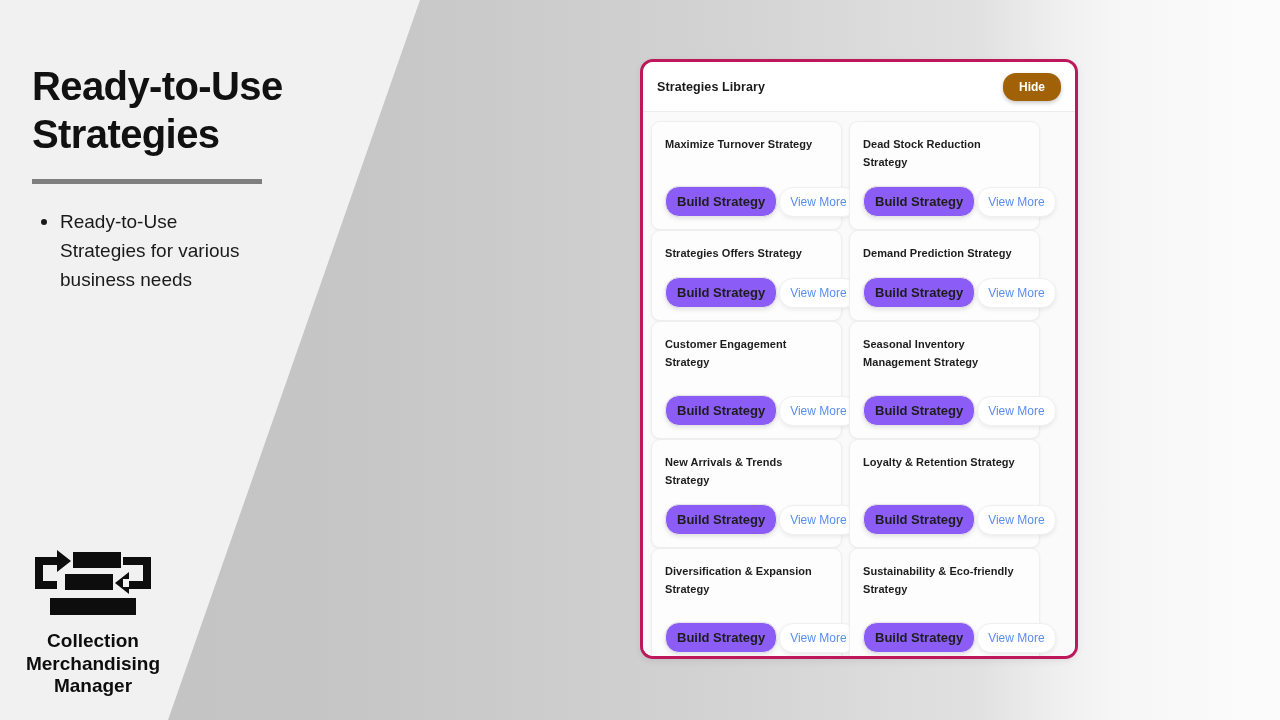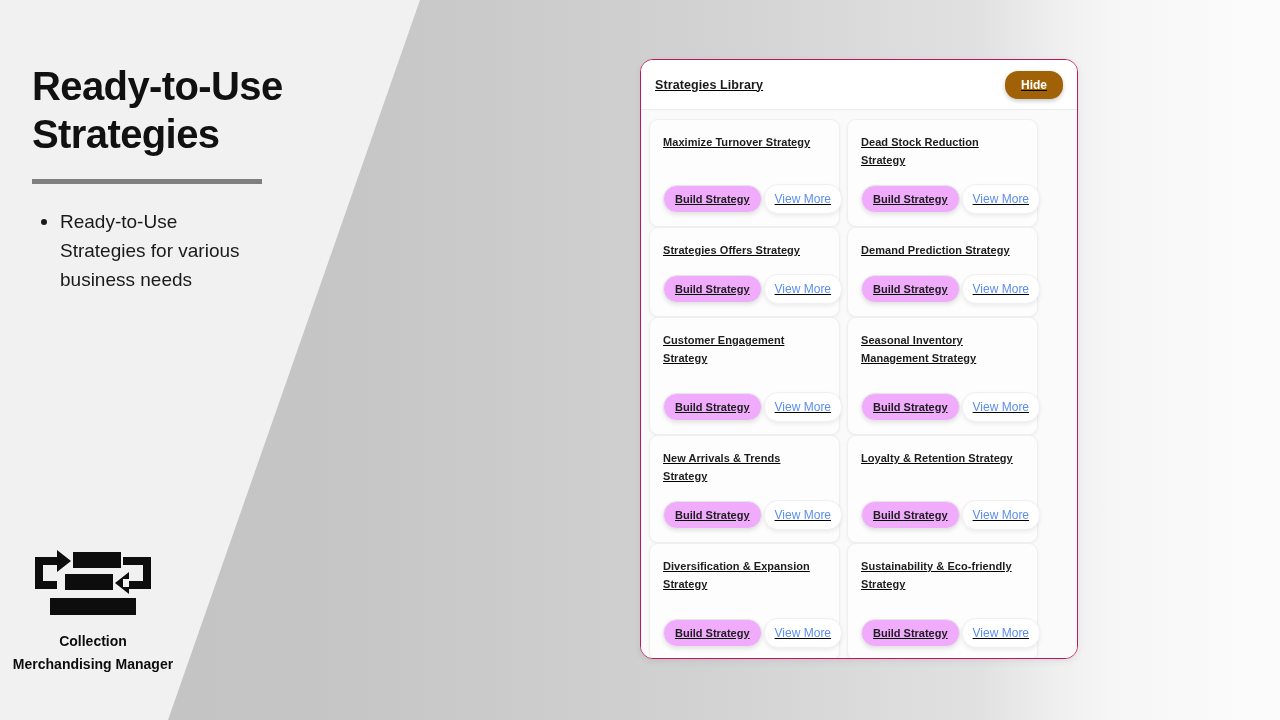--- a/index.html
+++ b/index.html
@@ -97,41 +97,40 @@
 
   #logo-mark {
     width: 122px;
     height: 70px;
     margin: 0 auto;
     display: block;
   }
 
   #logo-caption {
     margin-top: 12px;
-    font-size: 14px;
+    font-size: 19px;
     font-weight: bold;
     line-height: 22.5px;
     color: #0d0d0d;
   }
 
   
   #strategies-panel {
     position: absolute;
     left: 640px;
     top: 59px;
     width: 438px;
     height: 600px;
     background: #ffffff;
-    border: 1px solid #be185d;
+    border: 3px solid #be185d;
     border-radius: 13px;
     box-shadow: 0 2px 7px rgba(0,0,0,0.08);
     overflow: hidden;
     display: flex;
     flex-direction: column;
-    text-decoration: underline;
   }
 
   #panel-header {
     height: 50px;
     flex: 0 0 50px;
     background: #ffffff;
     border-bottom: 1px solid #ececec;
     display: flex;
     align-items: center;
     justify-content: space-between;
@@ -193,24 +192,24 @@
 
   .card-actions {
     margin-top: auto;
     padding-top: 15px;
     display: flex;
     align-items: center;
     gap: 2px;
   }
 
   .build-btn {
-    background: #f0abfc;
+    background: #8b5cf6;
     border: 1px solid #e6e6e6;
     border-radius: 14px;
-    font-size: 11px;
+    font-size: 13px;
     font-weight: bold;
     color: #1d1d1d;
     padding: 7px 11px;
     cursor: pointer;
     box-shadow: 0 2px 4px rgba(0,0,0,0.10);
     white-space: nowrap;
     font-family: "Liberation Sans", sans-serif;
   }
 
   .view-more-btn {

